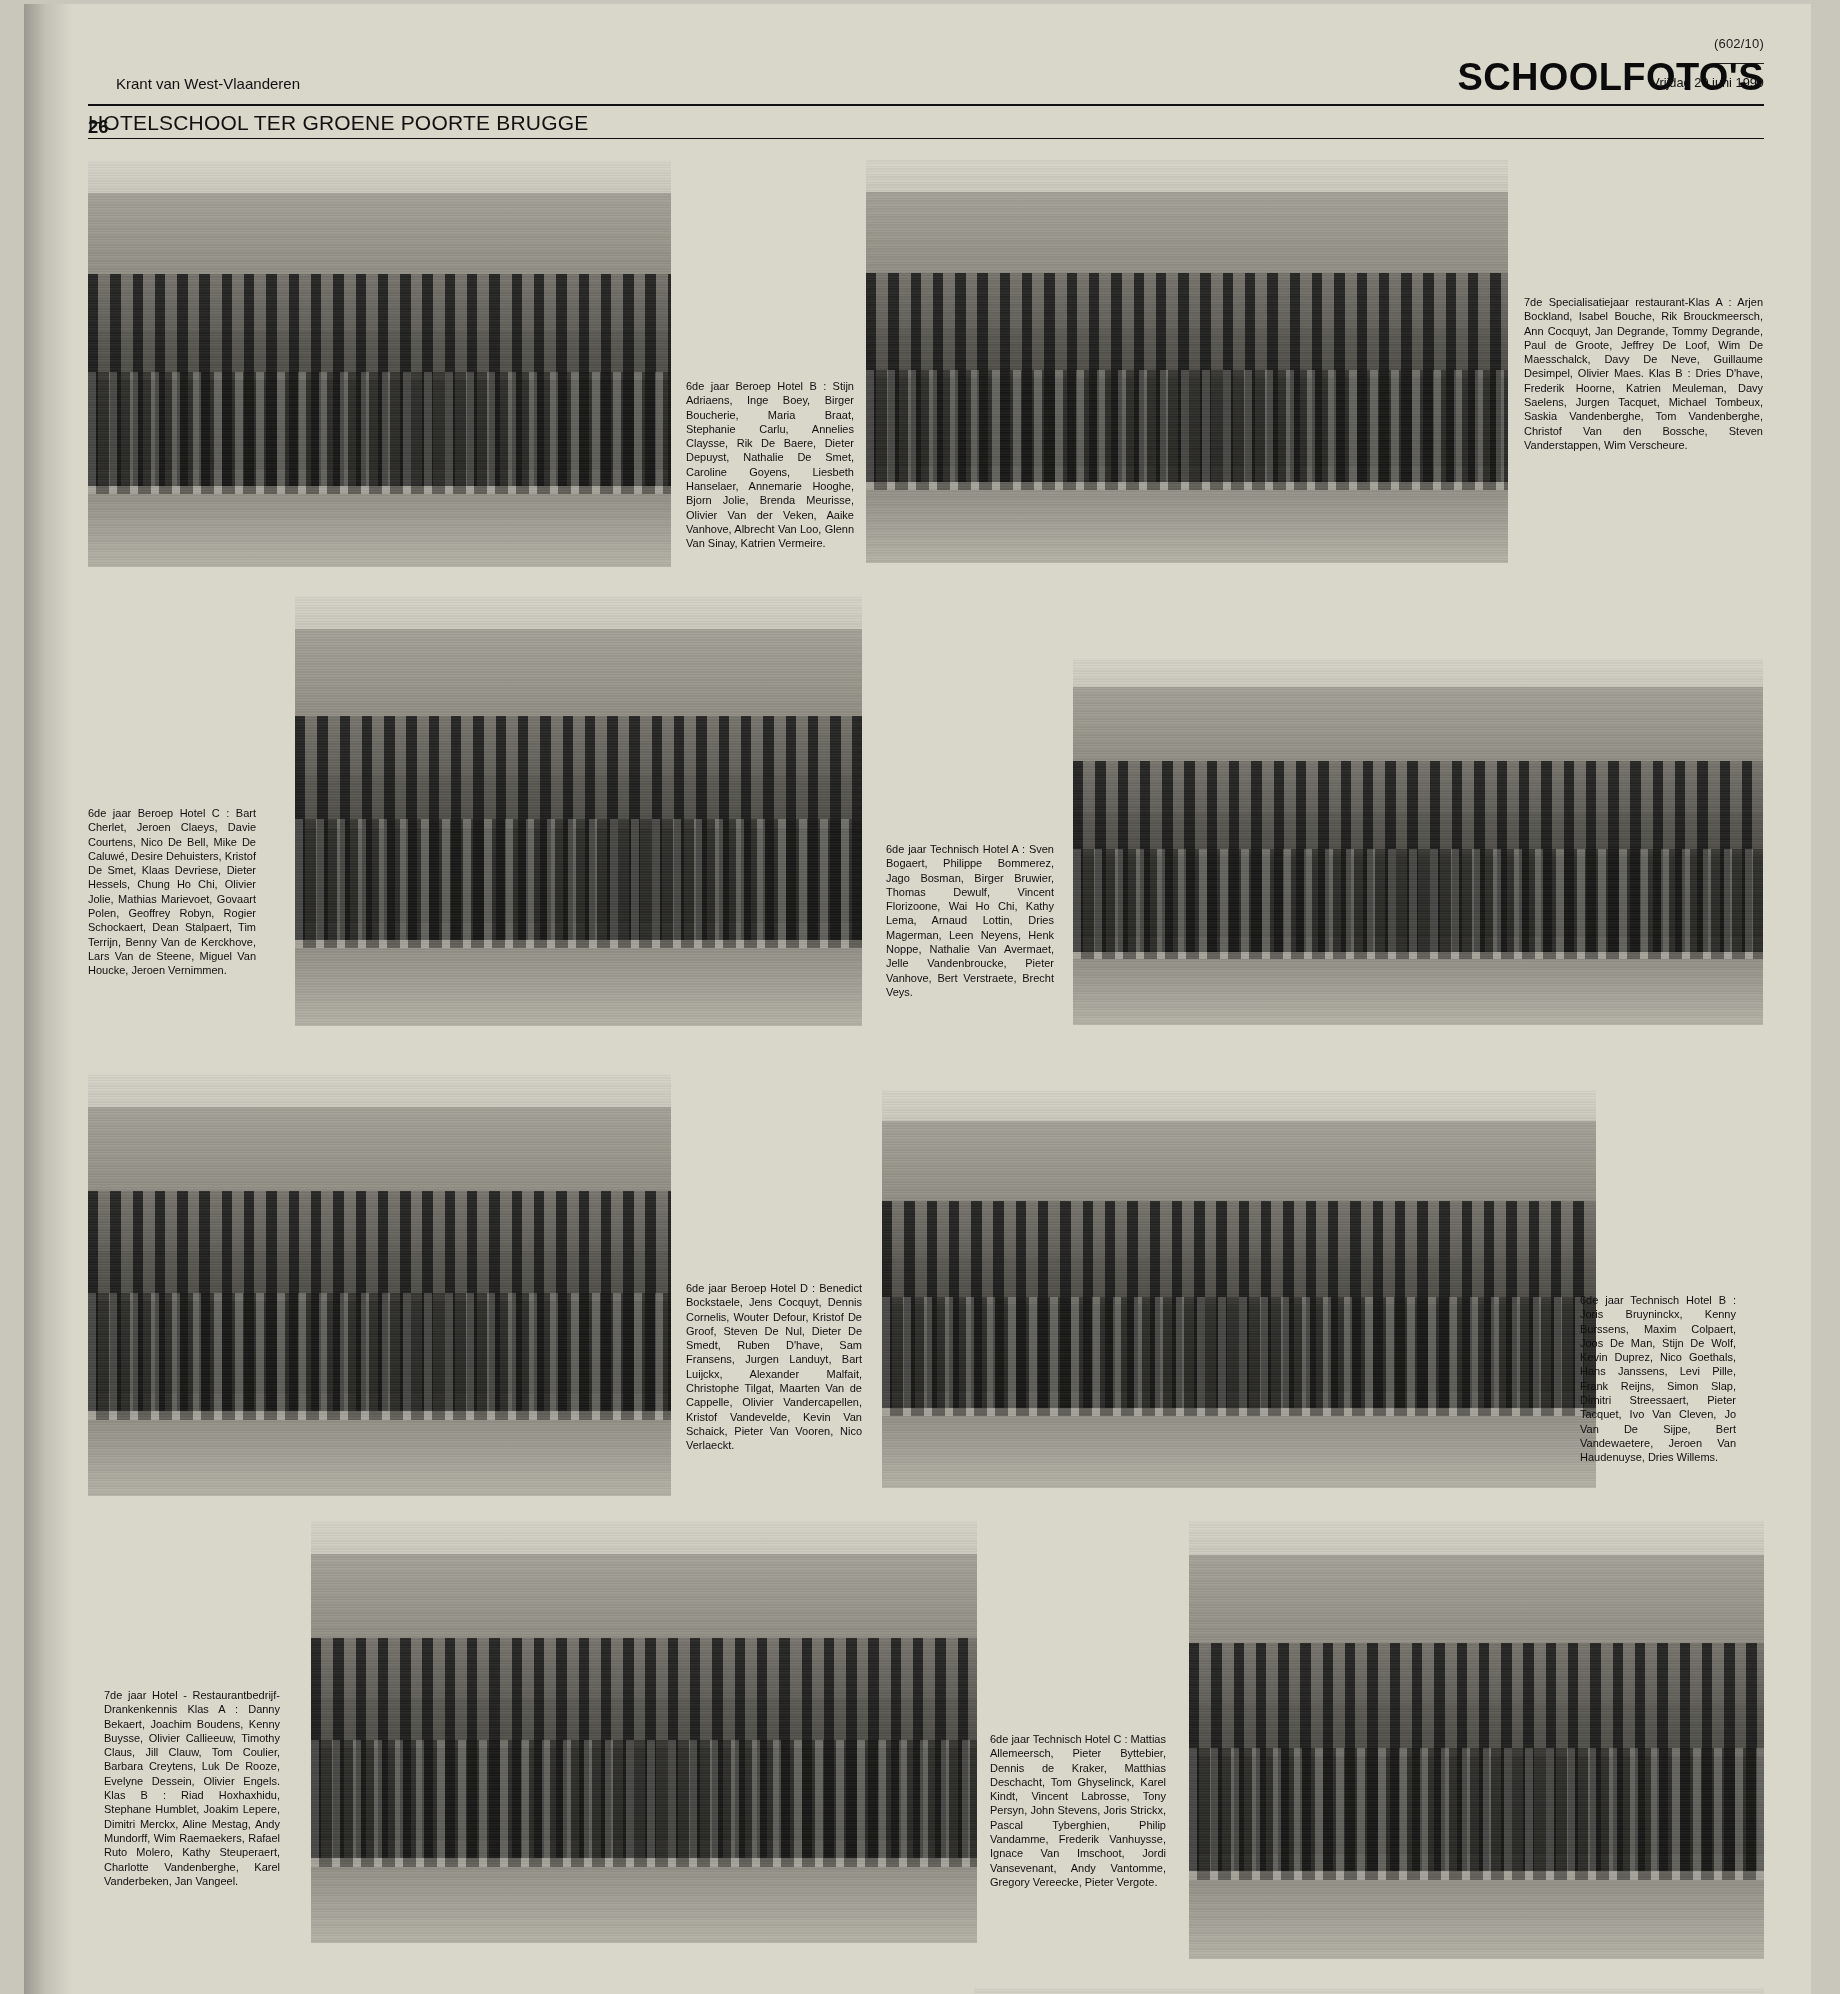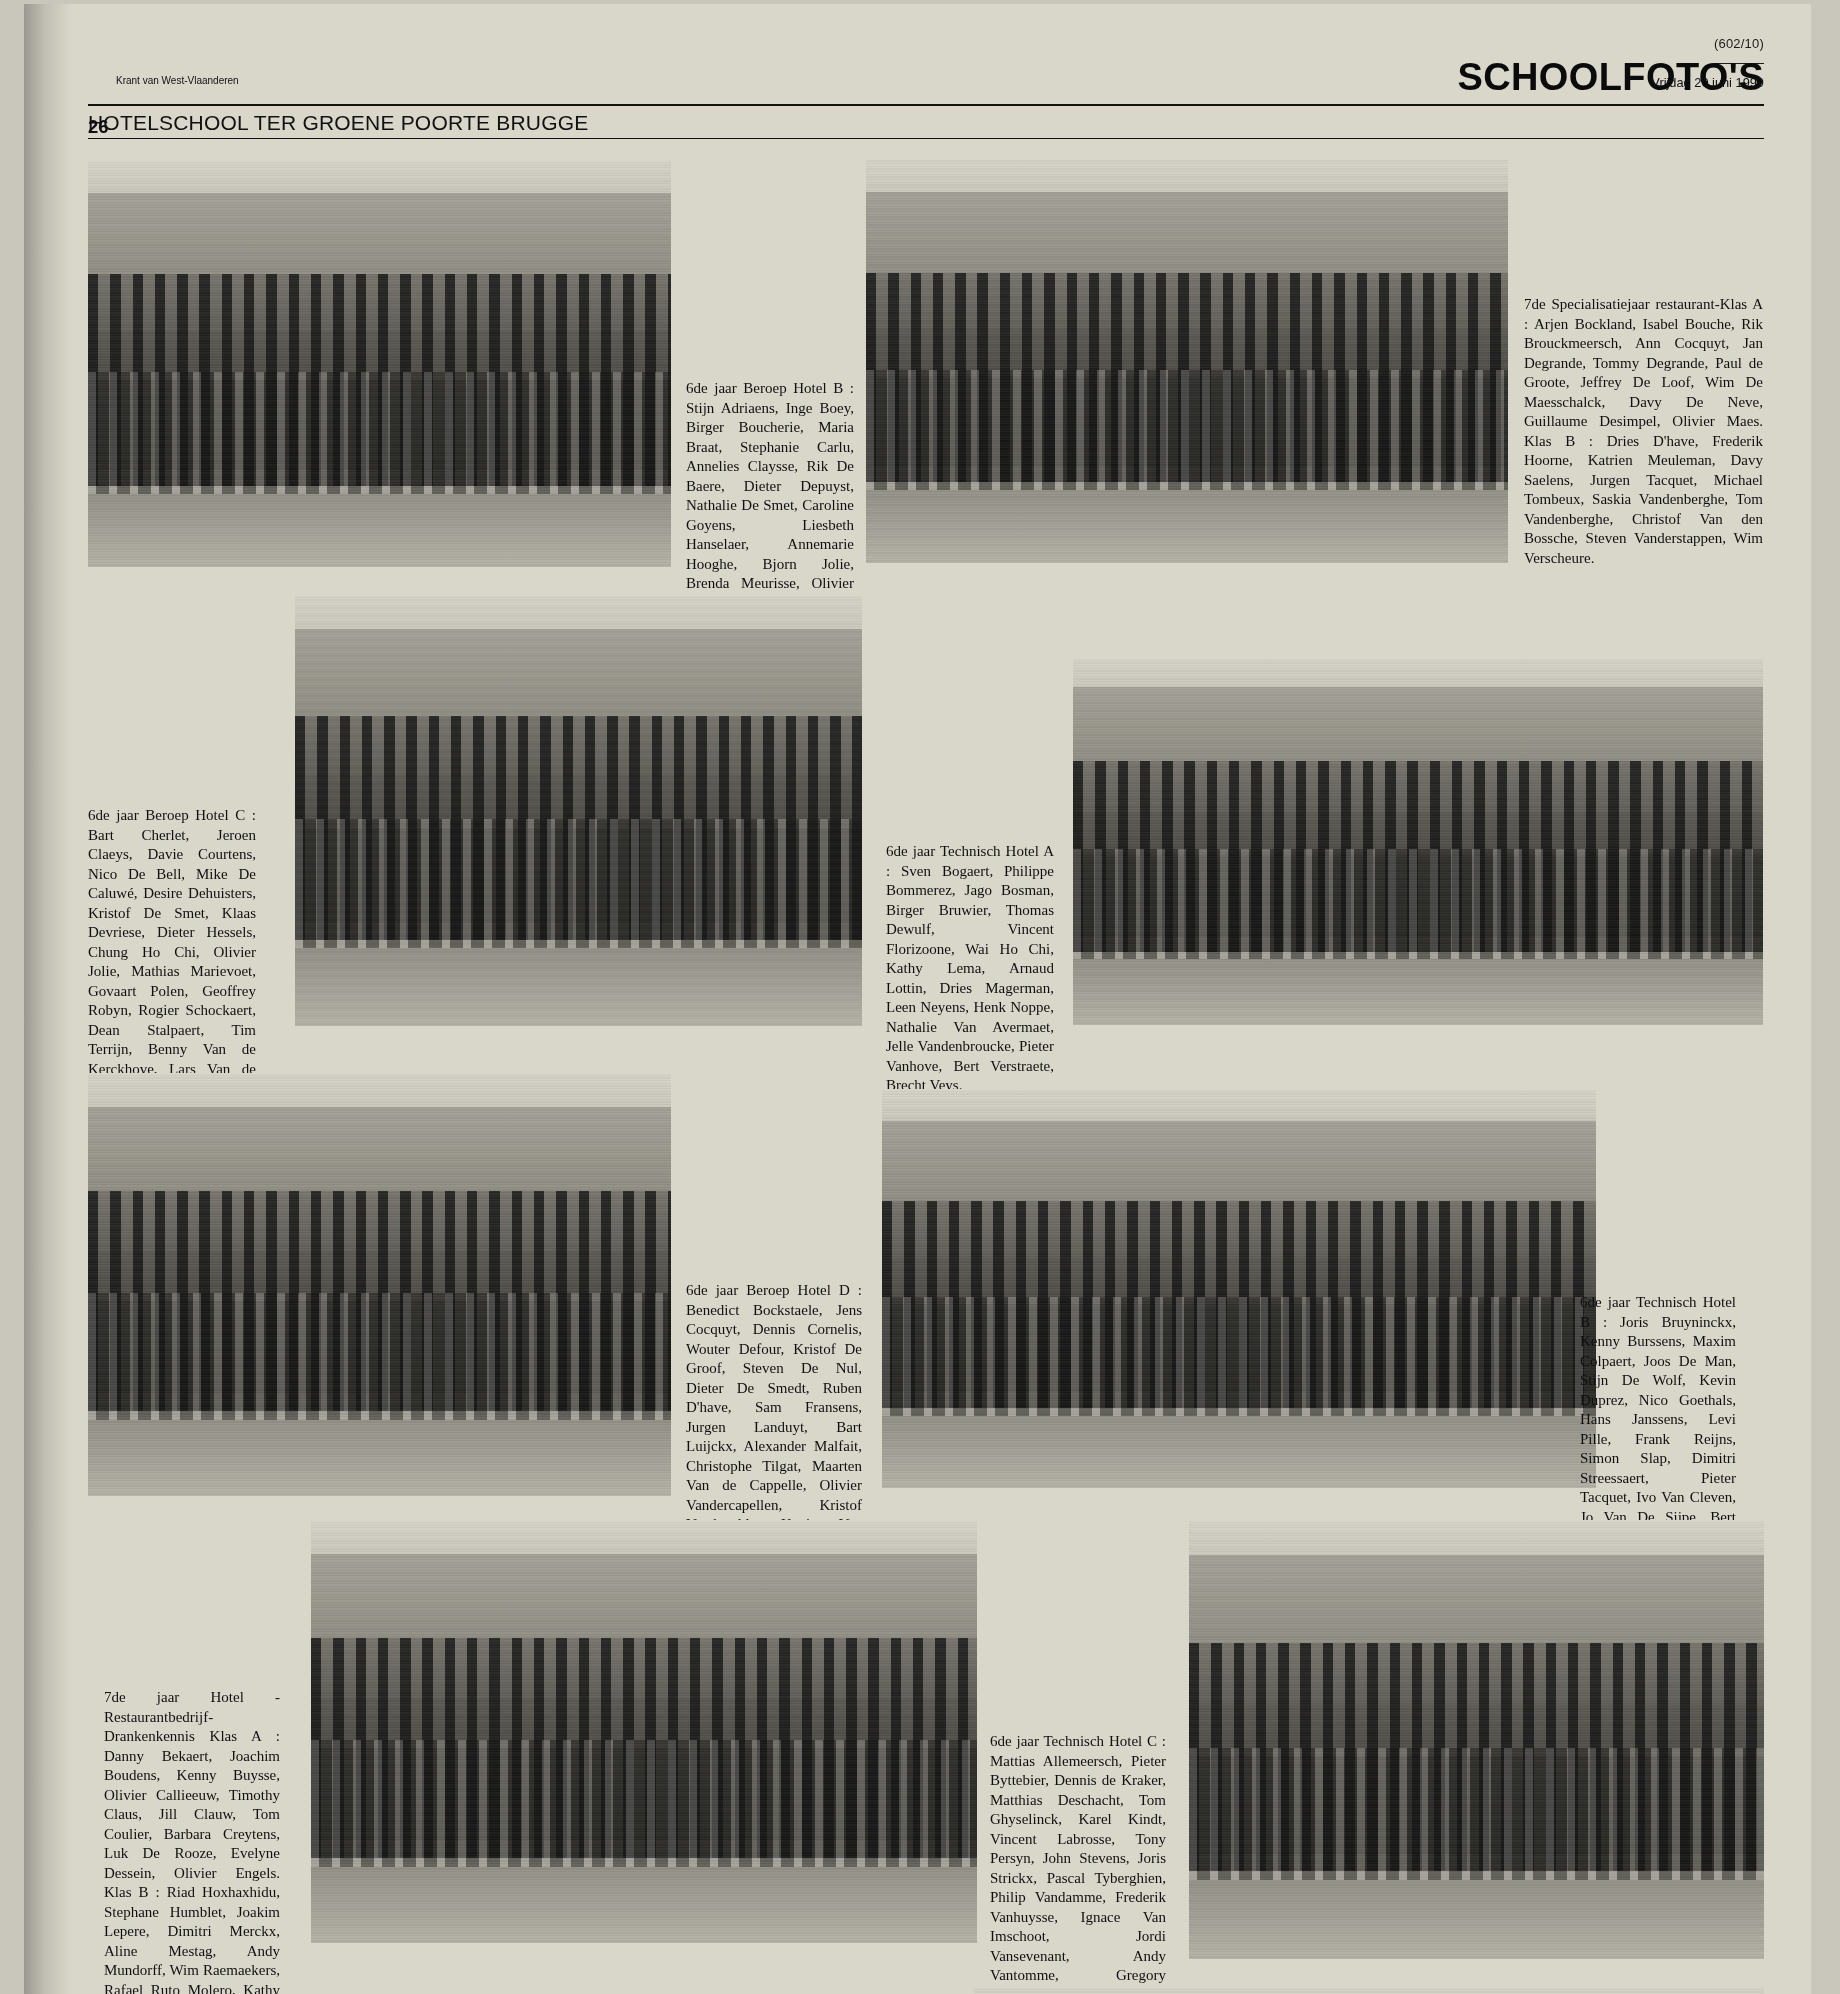--- a/index.html
+++ b/index.html
@@ -36,21 +36,21 @@
     position:absolute;right:0;top:-8px;
     font-size:13px;color:#1c1c1c;letter-spacing:0.2px;
     border-bottom:0.8px solid #1c1c1c; padding-bottom:12px;
   }
   .pagenum{
     position:absolute;left:0;top:28px;
     font-size:18.4px;font-weight:bold;color:#111;margin-top:44px;
   }
   .papername{
     position:absolute;left:28px;top:31px;
-    font-size:10px;color:#111;
+    font-size:15px;color:#111;
   }
   .mast-title{
     position:absolute;left:0;right:0;top:12px;
     text-align:right;
     font-size:38px;font-weight:bold;letter-spacing:0.4px;color:#0b0b0b;
     font-family:"Liberation Sans", sans-serif;
   }
   .mast-date{
     position:absolute;right:0;top:31px;
     font-size:12.8px;color:#111;
@@ -100,25 +100,25 @@
   }
   .photo .grain{
     position:absolute;inset:0;
     background:repeating-linear-gradient(0deg, rgba(255,255,255,.035) 0 0.8px, rgba(0,0,0,.035) 0.8px 1.6px);
     pointer-events:none;
   }
 
   
   .caption{
     position:absolute;
-    font-size:15px;
+    font-size:11px;
     line-height:1.30;
     color:#101010;
     text-align:justify;
-    font-family:Liberation Serif, serif;
+    font-family:Liberation Sans, sans-serif;
   }
 </style>
 </head>
 <body>
 
 <div class="page">
   <div class="paper">
     <div class="inner">
 
       <div class="masthead">

